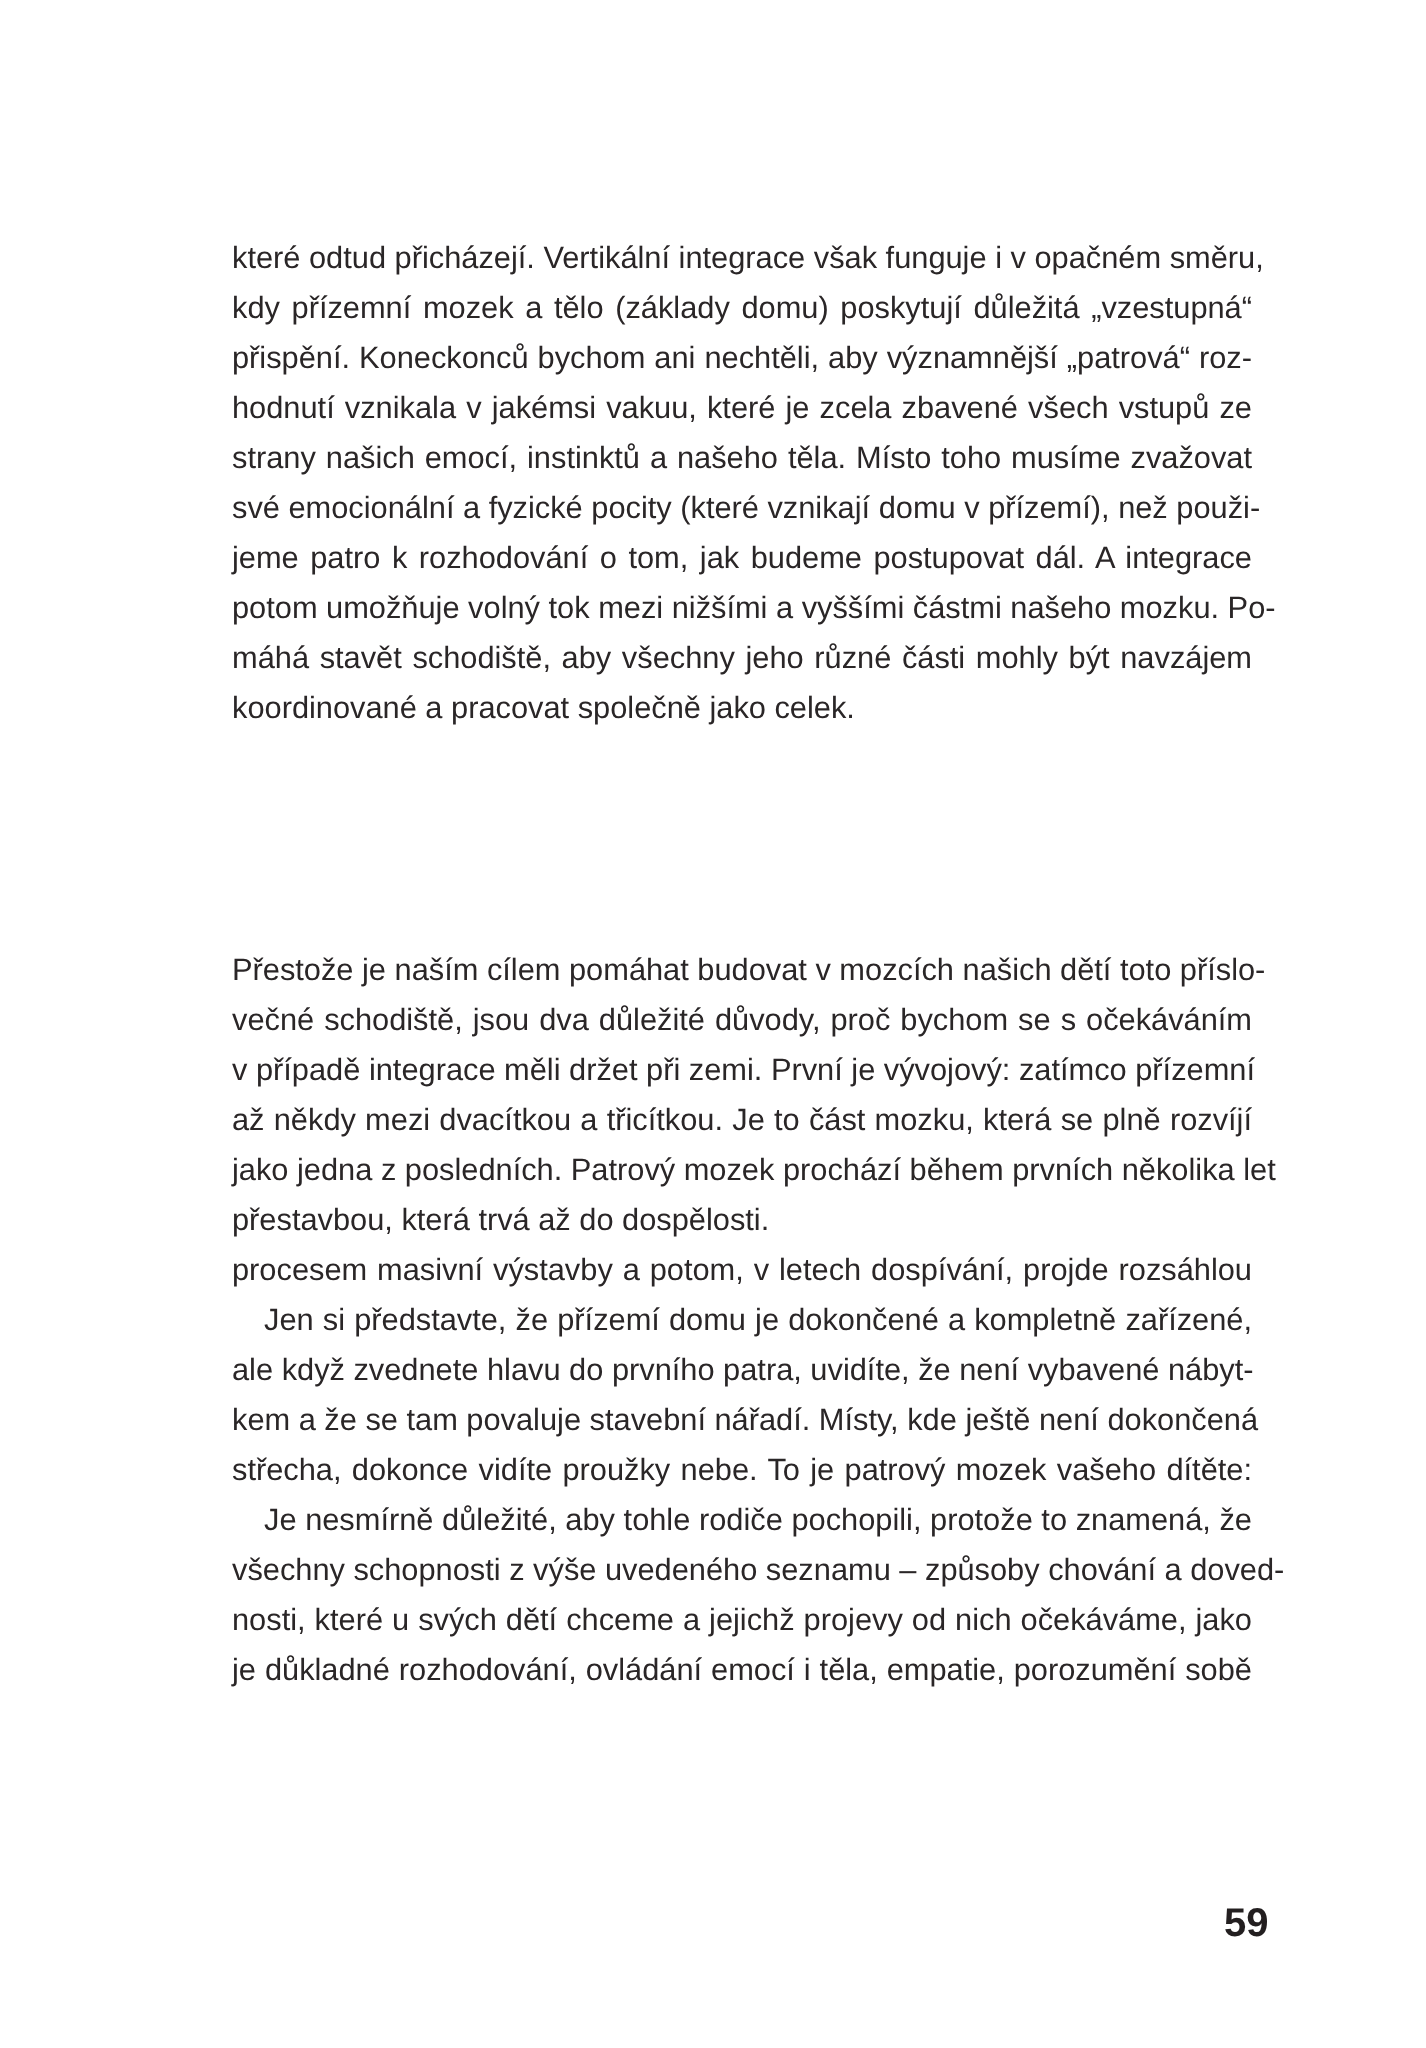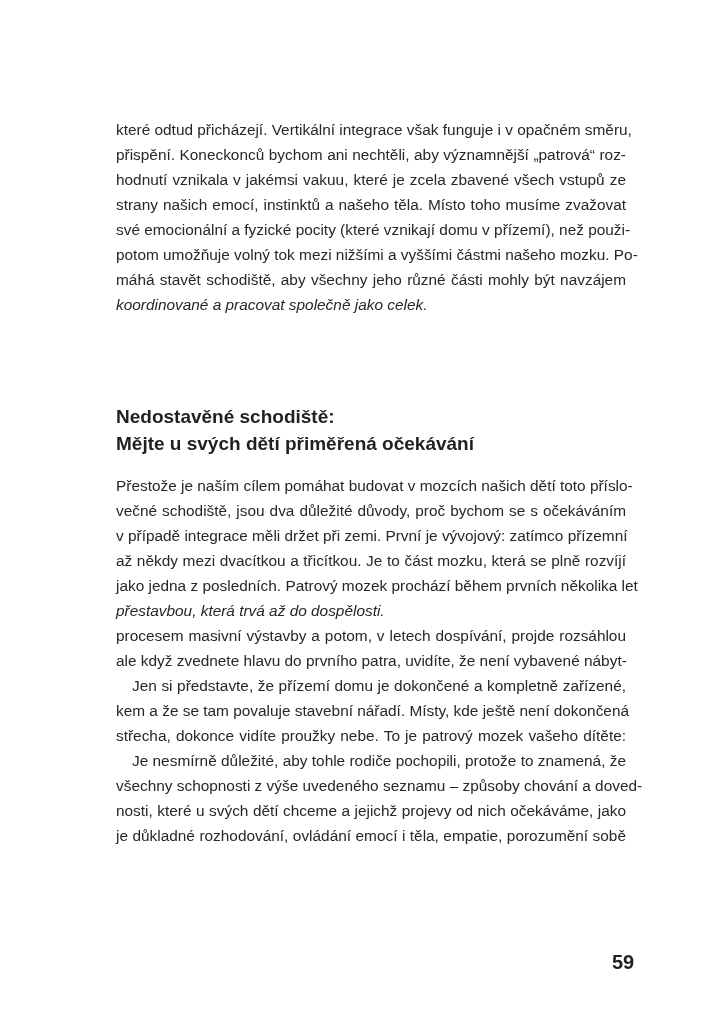--- a/index.html
+++ b/index.html
@@ -31,21 +31,20 @@
       height: 25px;
       line-height: 25px;
       font-size: 15.4px;
       white-space: nowrap;
       text-align: justify;
       text-align-last: justify;
       color: #2a2627;
     }
     .line.last {
       text-align-last: left;
-      font-style: italic;
     }
     .line.indent {
       text-indent: 16px;
     }
     #para1 { top: 117px; }
     #heading {
       position: absolute;
       left: 116px;
       top: 403px;
       width: 520px;
@@ -70,47 +69,45 @@
       color: #231f20;
     }
   </style>
 </head>
 <body>
 
 <div class="page">
 
   <div id="para1" class="text-block">
     <span class="line">které odtud přicházejí. Vertikální integrace však funguje i v opačném směru,</span>
+    <span class="line">kdy přízemní mozek a tělo (základy domu) poskytují důležitá „vzestupná“</span>
     <span class="line">přispění. Koneckonců bychom ani nechtěli, aby významnější „patrová“ roz-</span>
     <span class="line">hodnutí vznikala v jakémsi vakuu, které je zcela zbavené všech vstupů ze</span>
     <span class="line">strany našich emocí, instinktů a našeho těla. Místo toho musíme zvažovat</span>
     <span class="line">své emocionální a fyzické pocity (které vznikají domu v přízemí), než použi-</span>
+    <span class="line">jeme patro k rozhodování o tom, jak budeme postupovat dál. A integrace</span>
     <span class="line">potom umožňuje volný tok mezi nižšími a vyššími částmi našeho mozku. Po-</span>
     <span class="line">máhá stavět schodiště, aby všechny jeho různé části mohly být navzájem</span>
     <span class="line last">koordinované a pracovat společně jako celek.</span>
   </div>
 
-  <div id="heading">
-    <span class="heading-line">Nedostavěné schodiště:</span>
-    <span class="heading-line">Mějte u svých dětí přiměřená očekávání</span>
-  </div>
 
   <div id="section" class="text-block">
     <div>
       <span class="line">Přestože je naším cílem pomáhat budovat v mozcích našich dětí toto příslo-</span>
       <span class="line">večné schodiště, jsou dva důležité důvody, proč bychom se s očekáváním</span>
       <span class="line">v případě integrace měli držet při zemi. První je vývojový: zatímco přízemní</span>
       <span class="line">až někdy mezi dvacítkou a třicítkou. Je to část mozku, která se plně rozvíjí</span>
       <span class="line">jako jedna z posledních. Patrový mozek prochází během prvních několika let</span>
       <span class="line last">přestavbou, která trvá až do dospělosti.</span>
       <span class="line">procesem masivní výstavby a potom, v letech dospívání, projde rozsáhlou</span>
     </div>
     <div>
+      <span class="line indent">Jen si představte, že přízemí domu je dokončené a kompletně zařízené,</span>
       <span class="line">ale když zvednete hlavu do prvního patra, uvidíte, že není vybavené nábyt-</span>
-      <span class="line indent">Jen si představte, že přízemí domu je dokončené a kompletně zařízené,</span>
       <span class="line">kem a že se tam povaluje stavební nářadí. Místy, kde ještě není dokončená</span>
       <span class="line">střecha, dokonce vidíte proužky nebe. To je patrový mozek vašeho dítěte:</span>
     </div>
     <div>
       <span class="line indent">Je nesmírně důležité, aby tohle rodiče pochopili, protože to znamená, že</span>
       <span class="line">všechny schopnosti z výše uvedeného seznamu – způsoby chování a doved-</span>
       <span class="line">nosti, které u svých dětí chceme a jejichž projevy od nich očekáváme, jako</span>
       <span class="line">je důkladné rozhodování, ovládání emocí i těla, empatie, porozumění sobě</span>
     </div>
   </div>

